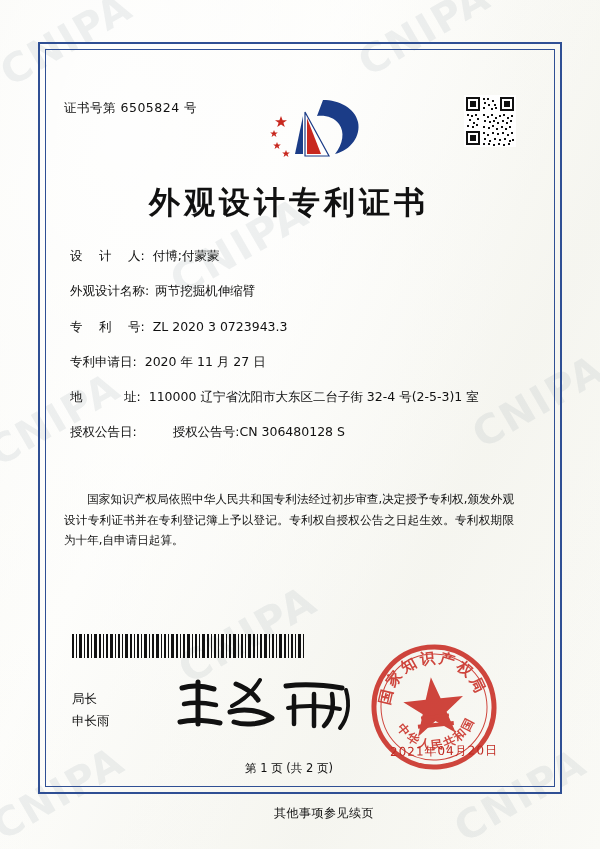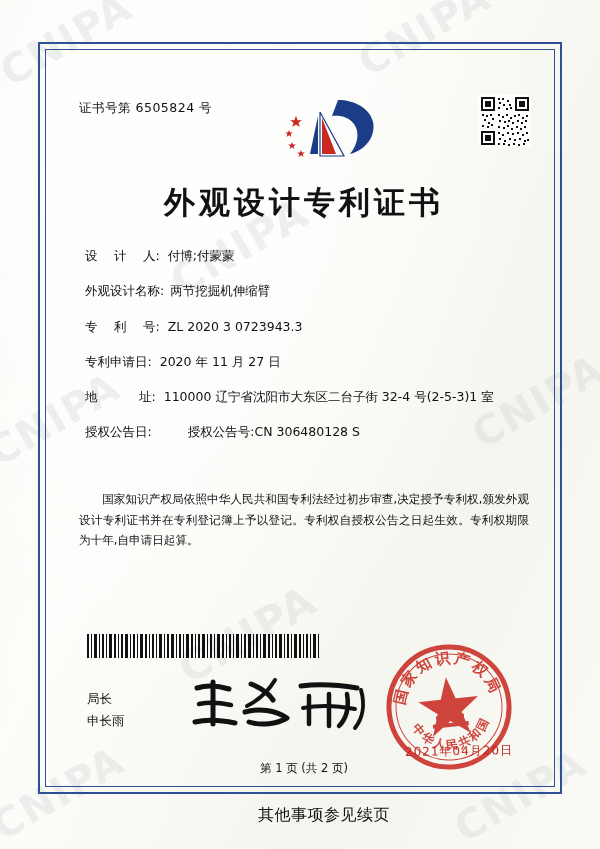--- a/index.html
+++ b/index.html
@@ -58,21 +58,21 @@
     left: 45px;
     top: 49px;
     width: 510px;
     height: 738px;
     border: 1px solid #2f4f94;
     box-sizing: border-box;
   }
 
   .content {
     position: absolute;
-    left: 49px;
+    left: 34px;
     top: 49px;
     width: 510px;
     height: 738px;
     box-sizing: border-box;
     border-radius: 29px;
   }
 
   
   .cert-no {
     position: absolute;
@@ -216,21 +216,21 @@
     text-align: center;
     font-size: 11.5px;
     color: #111;
   }
   .bottom-note {
     position: absolute;
     left: 0;
     right: 0;
     top: 805px;
     text-align: center;
-    font-size: 16px;
+    font-size: 12px;
     color: #111;
     letter-spacing: 0.5px;
     padding-left: 48px;
   }
 </style>
 </head>
 <body>
 
 <div class="page">
 

